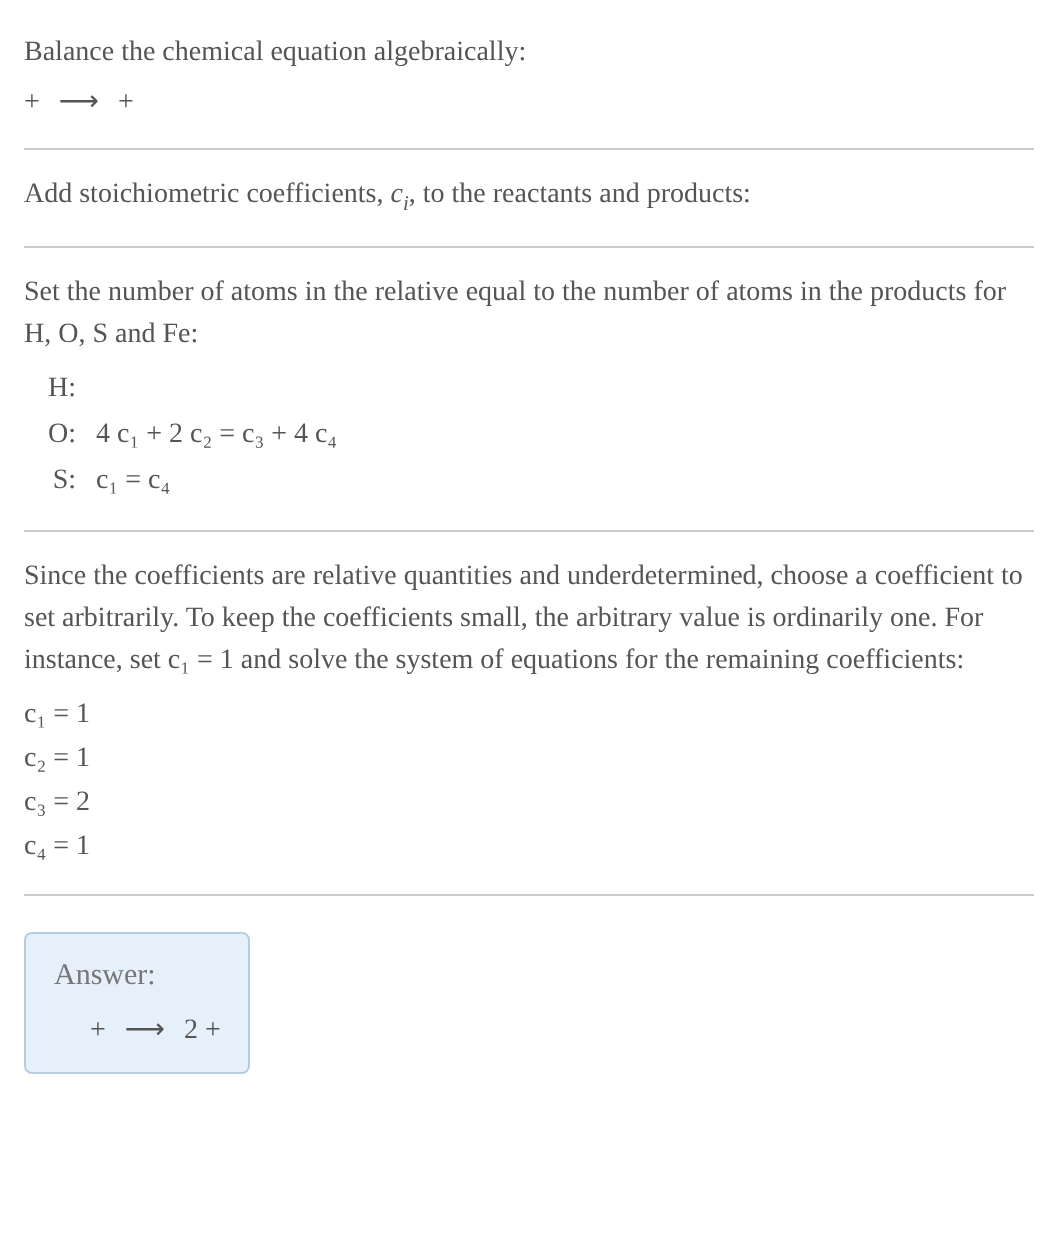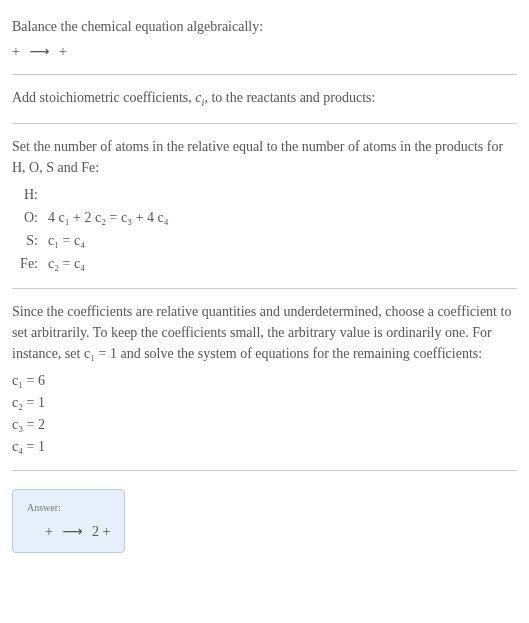--- a/index.html
+++ b/index.html
@@ -58,21 +58,21 @@
     .answer-box {
       display: inline-block;
       background: #e6f0fa;
       border: 1px solid #b8cce0;
       border-radius: 4px;
       padding: 10px 14px;
       margin-top: 6px;
     }
     .answer-label {
       color: #777777;
-      font-size: 10px;
+      font-size: 15px;
       margin-bottom: 6px;
     }
     .answer-eq {
       padding-left: 18px;
     }
     .ci {
       font-style: italic;
     }
   </style>
 </head>
@@ -104,33 +104,29 @@
       <div class="atoms-label">H:</div>
     </div>
     <div class="atoms-row">
       <div class="atoms-label">O:</div>
       <div>4 c₁ + 2 c₂ = c₃ + 4 c₄</div>
     </div>
     <div class="atoms-row">
       <div class="atoms-label">S:</div>
       <div>c₁ = c₄</div>
     </div>
-    <div class="atoms-row">
-      <div class="atoms-label">Fe:</div>
-      <div>c₂ = c₄</div>
-    </div>
   </div>
 </div>
 
 <hr class="hr">
 
 <div class="section">
   <div>Since the coefficients are relative quantities and underdetermined, choose a coefficient to set arbitrarily. To keep the coefficients small, the arbitrary value is ordinarily one. For instance, set c₁ = 1 and solve the system of equations for the remaining coefficients:</div>
   <div class="coeffs">
-    <div class="coeff-row">c₁ = 6</div>
+    <div class="coeff-row">c₁ = 1</div>
     <div class="coeff-row">c₂ = 1</div>
     <div class="coeff-row">c₃ = 2</div>
     <div class="coeff-row">c₄ = 1</div>
   </div>
 </div>
 
 <hr class="hr">
 
 <div class="section">
   <div class="answer-box">

